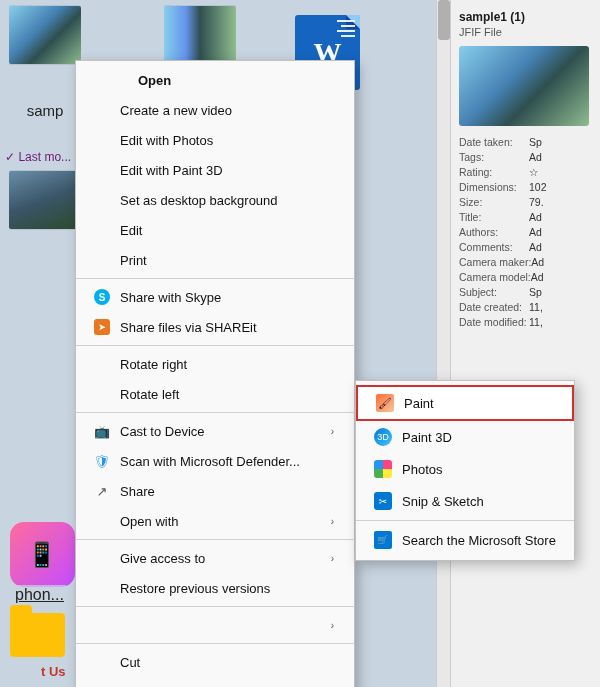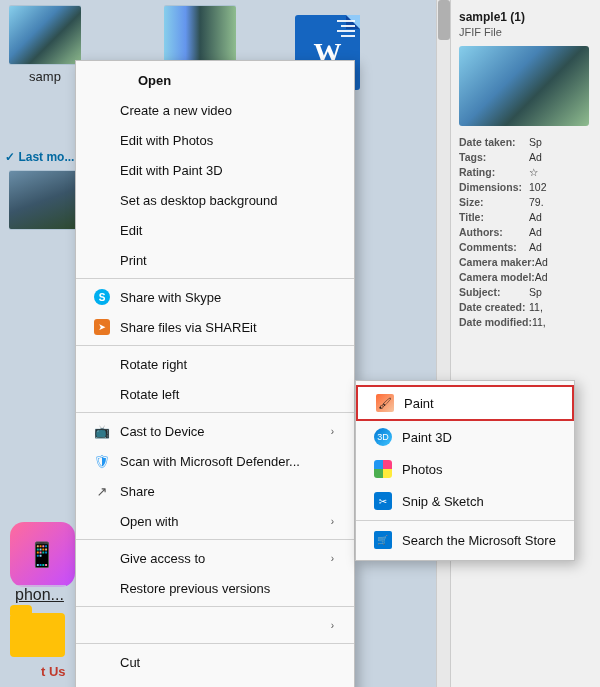--- a/index.html
+++ b/index.html
@@ -34,24 +34,25 @@
       border-radius: 2px;
       background: #b0c4d4;
       margin-bottom: 4px;
       overflow: hidden;
       display: flex;
       align-items: center;
       justify-content: center;
     }
 
     .file-icon .icon-label {
-      font-size: 13px;
+      font-size: 15px;
       color: #222;
       text-align: center;
       background: rgba(200,212,224,0.7);
+      margin-top: 33px;
     }
     .word-icon-shape {
       width: 65px;
       height: 75px;
       background: #1565c0;
       border-radius: 3px;
       display: flex;
       align-items: center;
       justify-content: center;
       position: relative;
@@ -128,21 +129,21 @@
     }
 
     .panel-meta-row {
       display: flex;
       margin-bottom: 3px;
     }
 
     .panel-meta-key {
       color: #555;
       min-width: 70px;
-      font-weight: 700;
+      font-weight: 400;
     }
 
     .panel-meta-val {
       color: #333;
       overflow: hidden;
       text-overflow: ellipsis;
       white-space: nowrap;
     }
 
     
@@ -394,21 +395,21 @@
       <div style="width:18px;height:2px;background:white;opacity:0.9;"></div>
       <div style="width:14px;height:2px;background:white;opacity:0.9;"></div>
       <div style="width:18px;height:2px;background:white;opacity:0.9;"></div>
       <div style="width:14px;height:2px;background:white;opacity:0.9;"></div>
     </div>
   </div>
 </div>
 
 <span style="position:absolute;top:120px;left:290px;font-size:11px;color:#222;">p</span>
 
-<div style="position:absolute;top:150px;left:5px;font-size:12px;color:#0369a1;font-weight:700;">✓ Last mo...</div>
+<div style="position:absolute;top:150px;left:5px;font-size:12px;color:#701a75;font-weight:400;">✓ Last mo...</div>
 
 <div class="file-icon" style="position:absolute; top:170px; left:5px;">
   <div class="icon-img">
     <div style="width:72px;height:58px;background:linear-gradient(160deg,#6a8ea8 0%,#3a5568 50%,#2d4a2d 100%);border-radius:2px;"></div>
   </div>
 </div>
 
 <div style="position:absolute;bottom:100px;left:10px;width:65px;height:65px;border-radius:14px;background:linear-gradient(135deg,#ff6b9d,#c44dff);display:flex;align-items:center;justify-content:center;">
   <span style="color:white;font-size:24px;">📱</span>
 </div>

